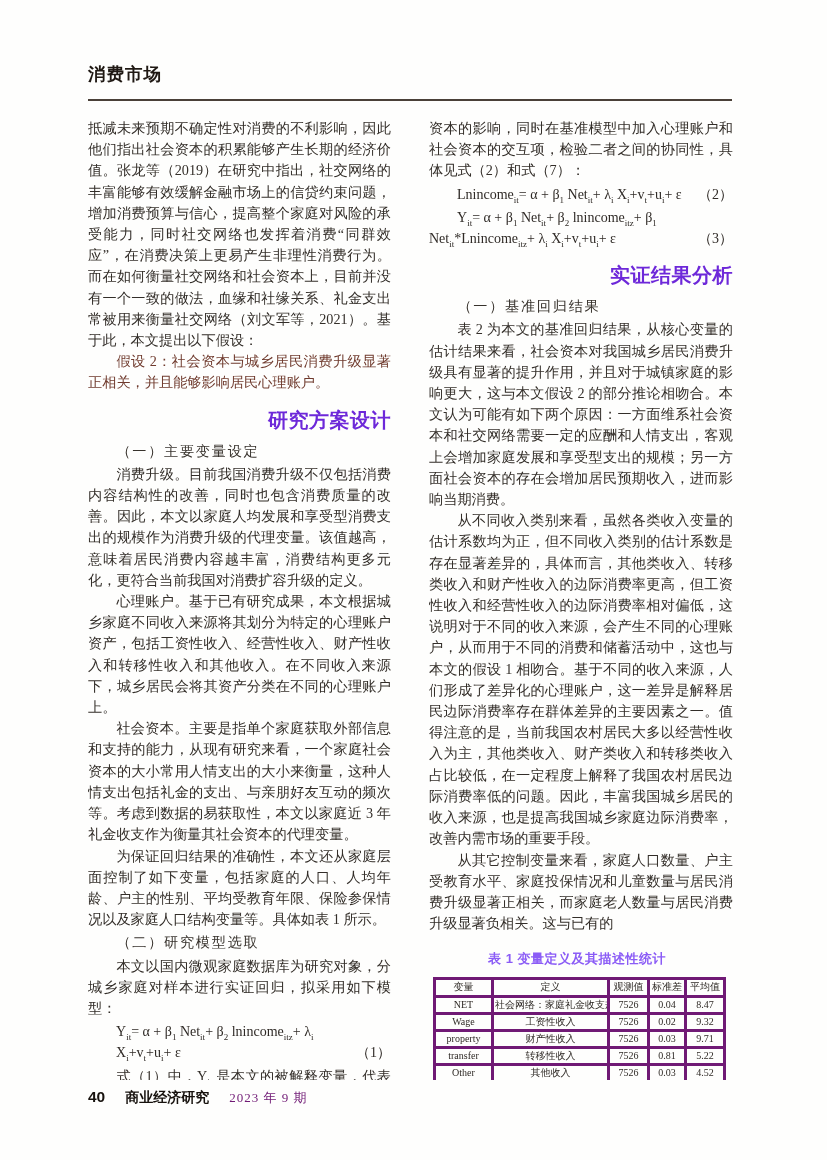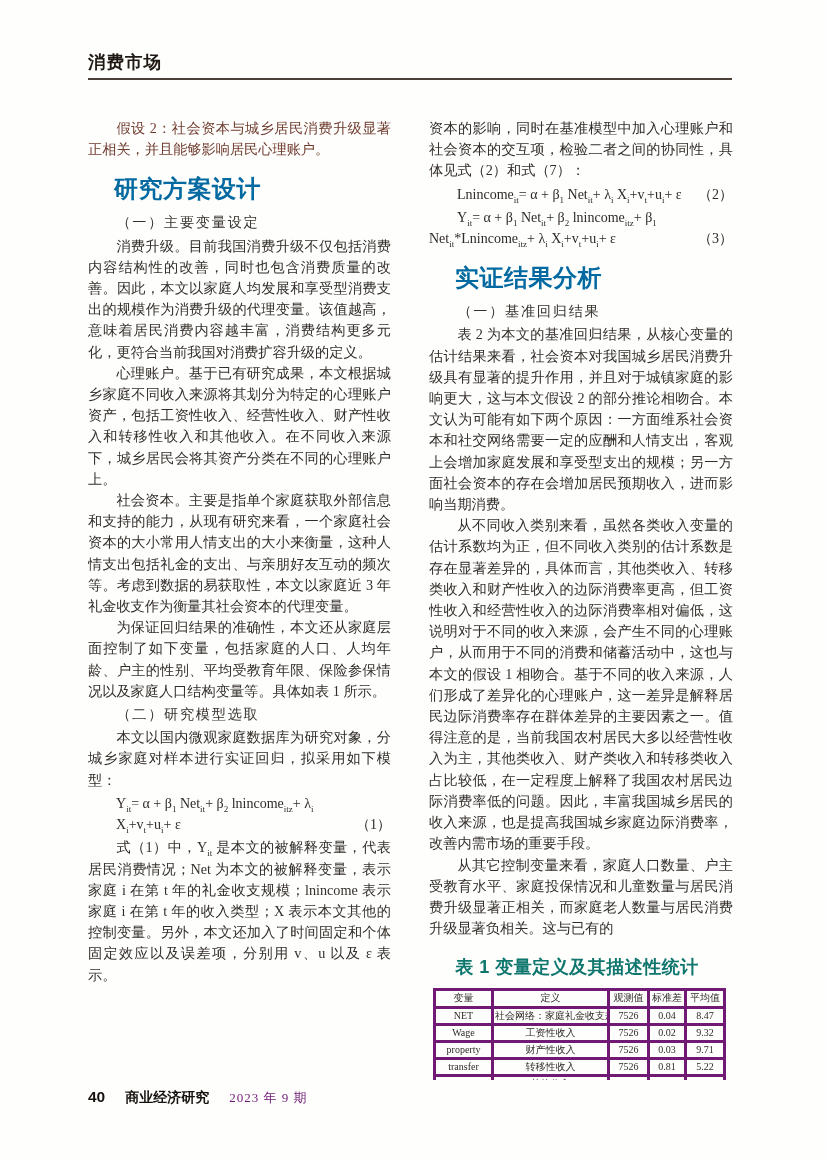--- a/index.html
+++ b/index.html
@@ -4,57 +4,57 @@
 <style>
   html,body{margin:0;padding:0;background:#e8e8e8;}
   .page{
     position:relative;width:827px;height:1160px;background:#fefefd;
     margin:0 auto;overflow:hidden;
     font-family:"Liberation Serif","DejaVu Serif",serif;
     color:#332e29;
   }
   
   .masthead{
-    position:absolute;left:88px;top:50px;width:644px;
-    border-bottom:2px solid #4a4038;padding-bottom:4px;
+    position:absolute;left:88px;top:62px;width:644px;
+    border-bottom:2px solid #4a4038;padding-bottom:13px;
   }
   .masthead .section-label{
     font-family:"Liberation Sans","DejaVu Sans",sans-serif;
     font-weight:bold;font-size:17.5px;color:#1f1813;letter-spacing:1px;
   }
   
   .col{position:absolute;top:118px;width:303px;height:962px;overflow:hidden;}
   .col-left{left:88px;}
   .col-right{left:429px;width:304px;}
   p.body{
     margin:0;font-size:14.2px;line-height:21.2px;
     text-align:justify;text-indent:2em;color:#332e29;
   }
   p.no-indent{text-indent:0;}
   p.hypothesis{color:#6f3a2d;}
   .section-heading{
     font-family:"Liberation Sans","DejaVu Sans",sans-serif;
-    font-weight:bold;font-size:24px;color:#0369a1;
-    margin:13px 0 7px 26px;letter-spacing:0.5px;
+    font-weight:bold;font-size:20px;color:#6d28d9;
+    margin:13px 0 7px 26px;letter-spacing:0.5px;text-align:right;
   }
   .sub-heading{
     font-size:14.2px;line-height:21.2px;letter-spacing:0.12em;
     text-indent:2em;margin:2px 0;color:#37322c;
   }
   .formula{
     display:flex;align-items:flex-end;gap:6px;
     font-size:14px;line-height:21.2px;margin:2px 0;color:#2f2a26;
   }
   .formula .f-body{flex:1;padding-left:2em;text-align:left;}
   .formula .f-num{white-space:nowrap;}
   sub{font-size:9px;line-height:0;}
   
   .table-title{
     font-family:"Liberation Sans","DejaVu Sans",sans-serif;
-    font-weight:bold;font-size:18px;color:#0f766e;
+    font-weight:bold;font-size:13px;color:#8b5cf6;
     text-align:center;width:292px;margin:16px 0 9px 2px;letter-spacing:0.5px;
   }
   table.stats{
     border-collapse:collapse;table-layout:fixed;width:290px;margin-left:4px;
     font-size:10px;color:#2f2a26;
   }
   table.stats th,table.stats td{
     border:3px solid #701a75;text-align:center;vertical-align:middle;
     padding:1px 1px;line-height:12.2px;font-weight:normal;
     overflow:hidden;white-space:nowrap;
@@ -78,20 +78,21 @@
 </head>
 <body>
 
 <div class="page">
 
   <div class="masthead">
     <span class="section-label">消费市场</span>
   </div>
 
   <div class="col col-left">
+    <p class="body no-indent">抵减未来预期不确定性对消费的不利影响，因此他们指出社会资本的积累能够产生长期的经济价值。张龙等（2019）在研究中指出，社交网络的丰富能够有效缓解金融市场上的信贷约束问题，增加消费预算与信心，提高整个家庭对风险的承受能力，同时社交网络也发挥着消费“同群效应”，在消费决策上更易产生非理性消费行为。而在如何衡量社交网络和社会资本上，目前并没有一个一致的做法，血缘和社缘关系、礼金支出常被用来衡量社交网络（刘文军等，2021）。基于此，本文提出以下假设：</p>
     <p class="body hypothesis">假设 2：社会资本与城乡居民消费升级显著正相关，并且能够影响居民心理账户。</p>
     <div class="section-heading">研究方案设计</div>
     <div class="sub-heading">（一）主要变量设定</div>
     <p class="body">消费升级。目前我国消费升级不仅包括消费内容结构性的改善，同时也包含消费质量的改善。因此，本文以家庭人均发展和享受型消费支出的规模作为消费升级的代理变量。该值越高，意味着居民消费内容越丰富，消费结构更多元化，更符合当前我国对消费扩容升级的定义。</p>
     <p class="body">心理账户。基于已有研究成果，本文根据城乡家庭不同收入来源将其划分为特定的心理账户资产，包括工资性收入、经营性收入、财产性收入和转移性收入和其他收入。在不同收入来源下，城乡居民会将其资产分类在不同的心理账户上。</p>
     <p class="body">社会资本。主要是指单个家庭获取外部信息和支持的能力，从现有研究来看，一个家庭社会资本的大小常用人情支出的大小来衡量，这种人情支出包括礼金的支出、与亲朋好友互动的频次等。考虑到数据的易获取性，本文以家庭近 3 年礼金收支作为衡量其社会资本的代理变量。</p>
     <p class="body">为保证回归结果的准确性，本文还从家庭层面控制了如下变量，包括家庭的人口、人均年龄、户主的性别、平均受教育年限、保险参保情况以及家庭人口结构变量等。具体如表 1 所示。</p>
     <div class="sub-heading">（二）研究模型选取</div>
     <p class="body">本文以国内微观家庭数据库为研究对象，分城乡家庭对样本进行实证回归，拟采用如下模型：</p>
     <div class="formula">

